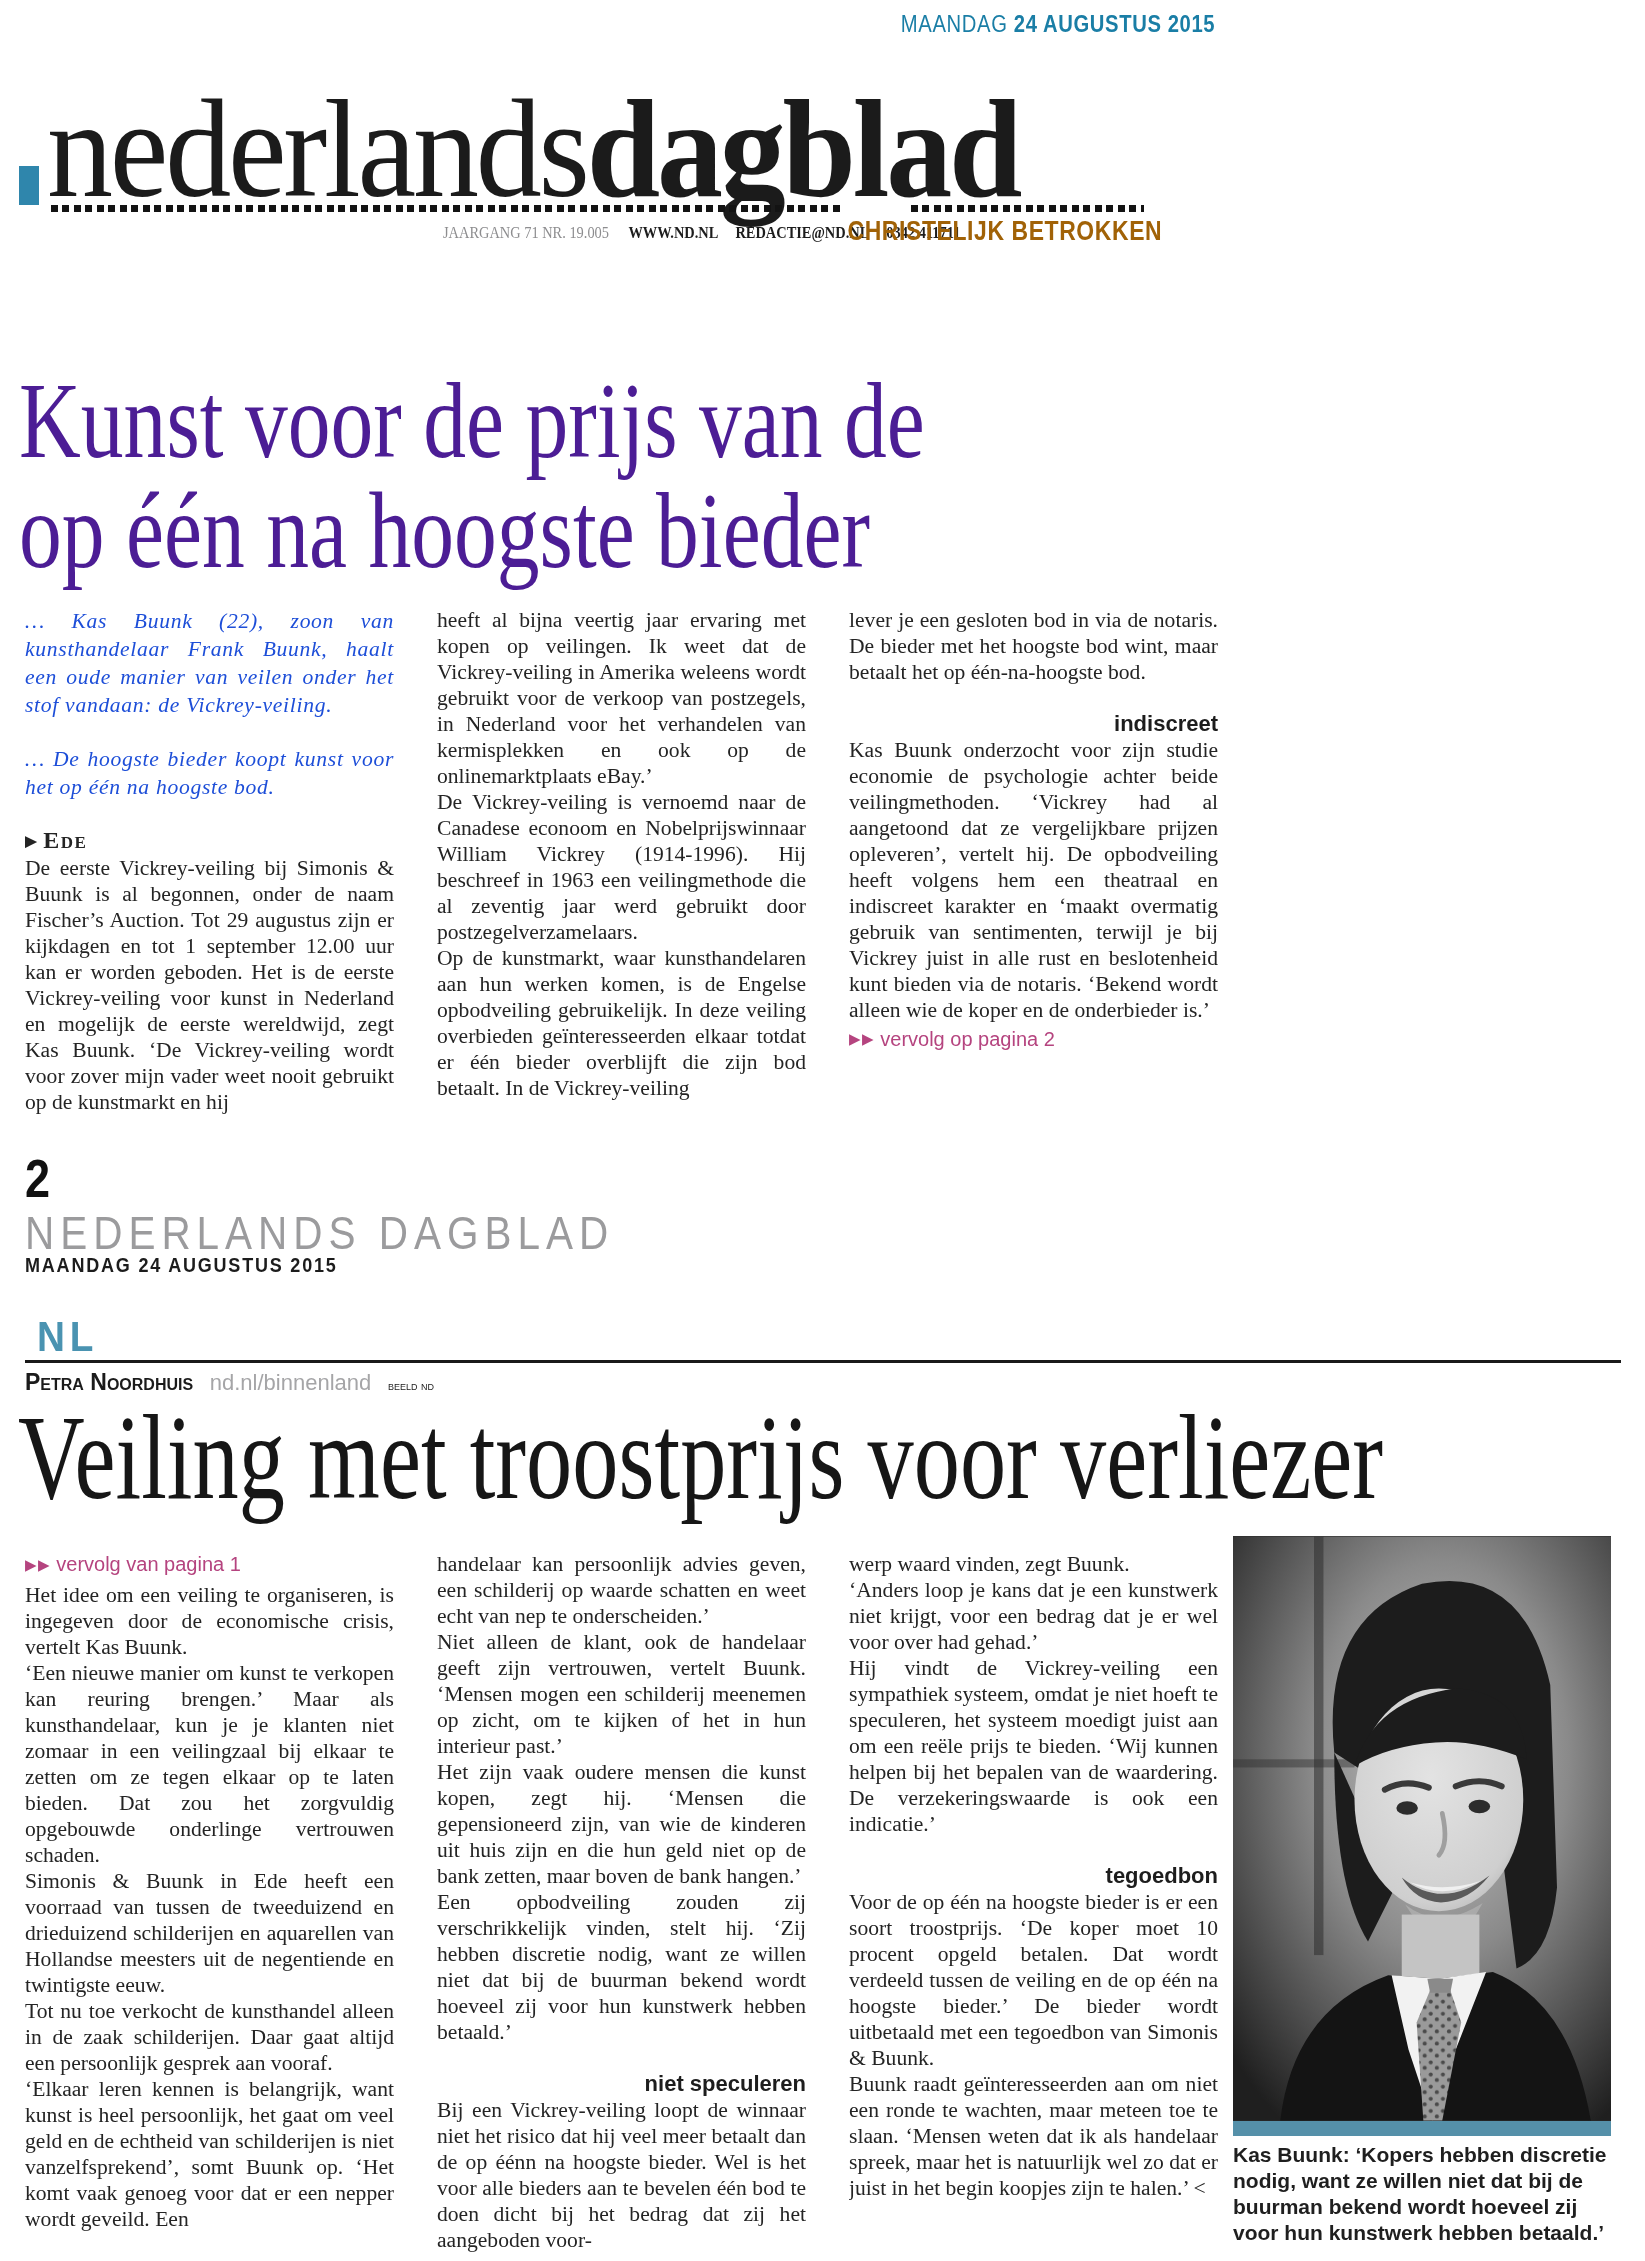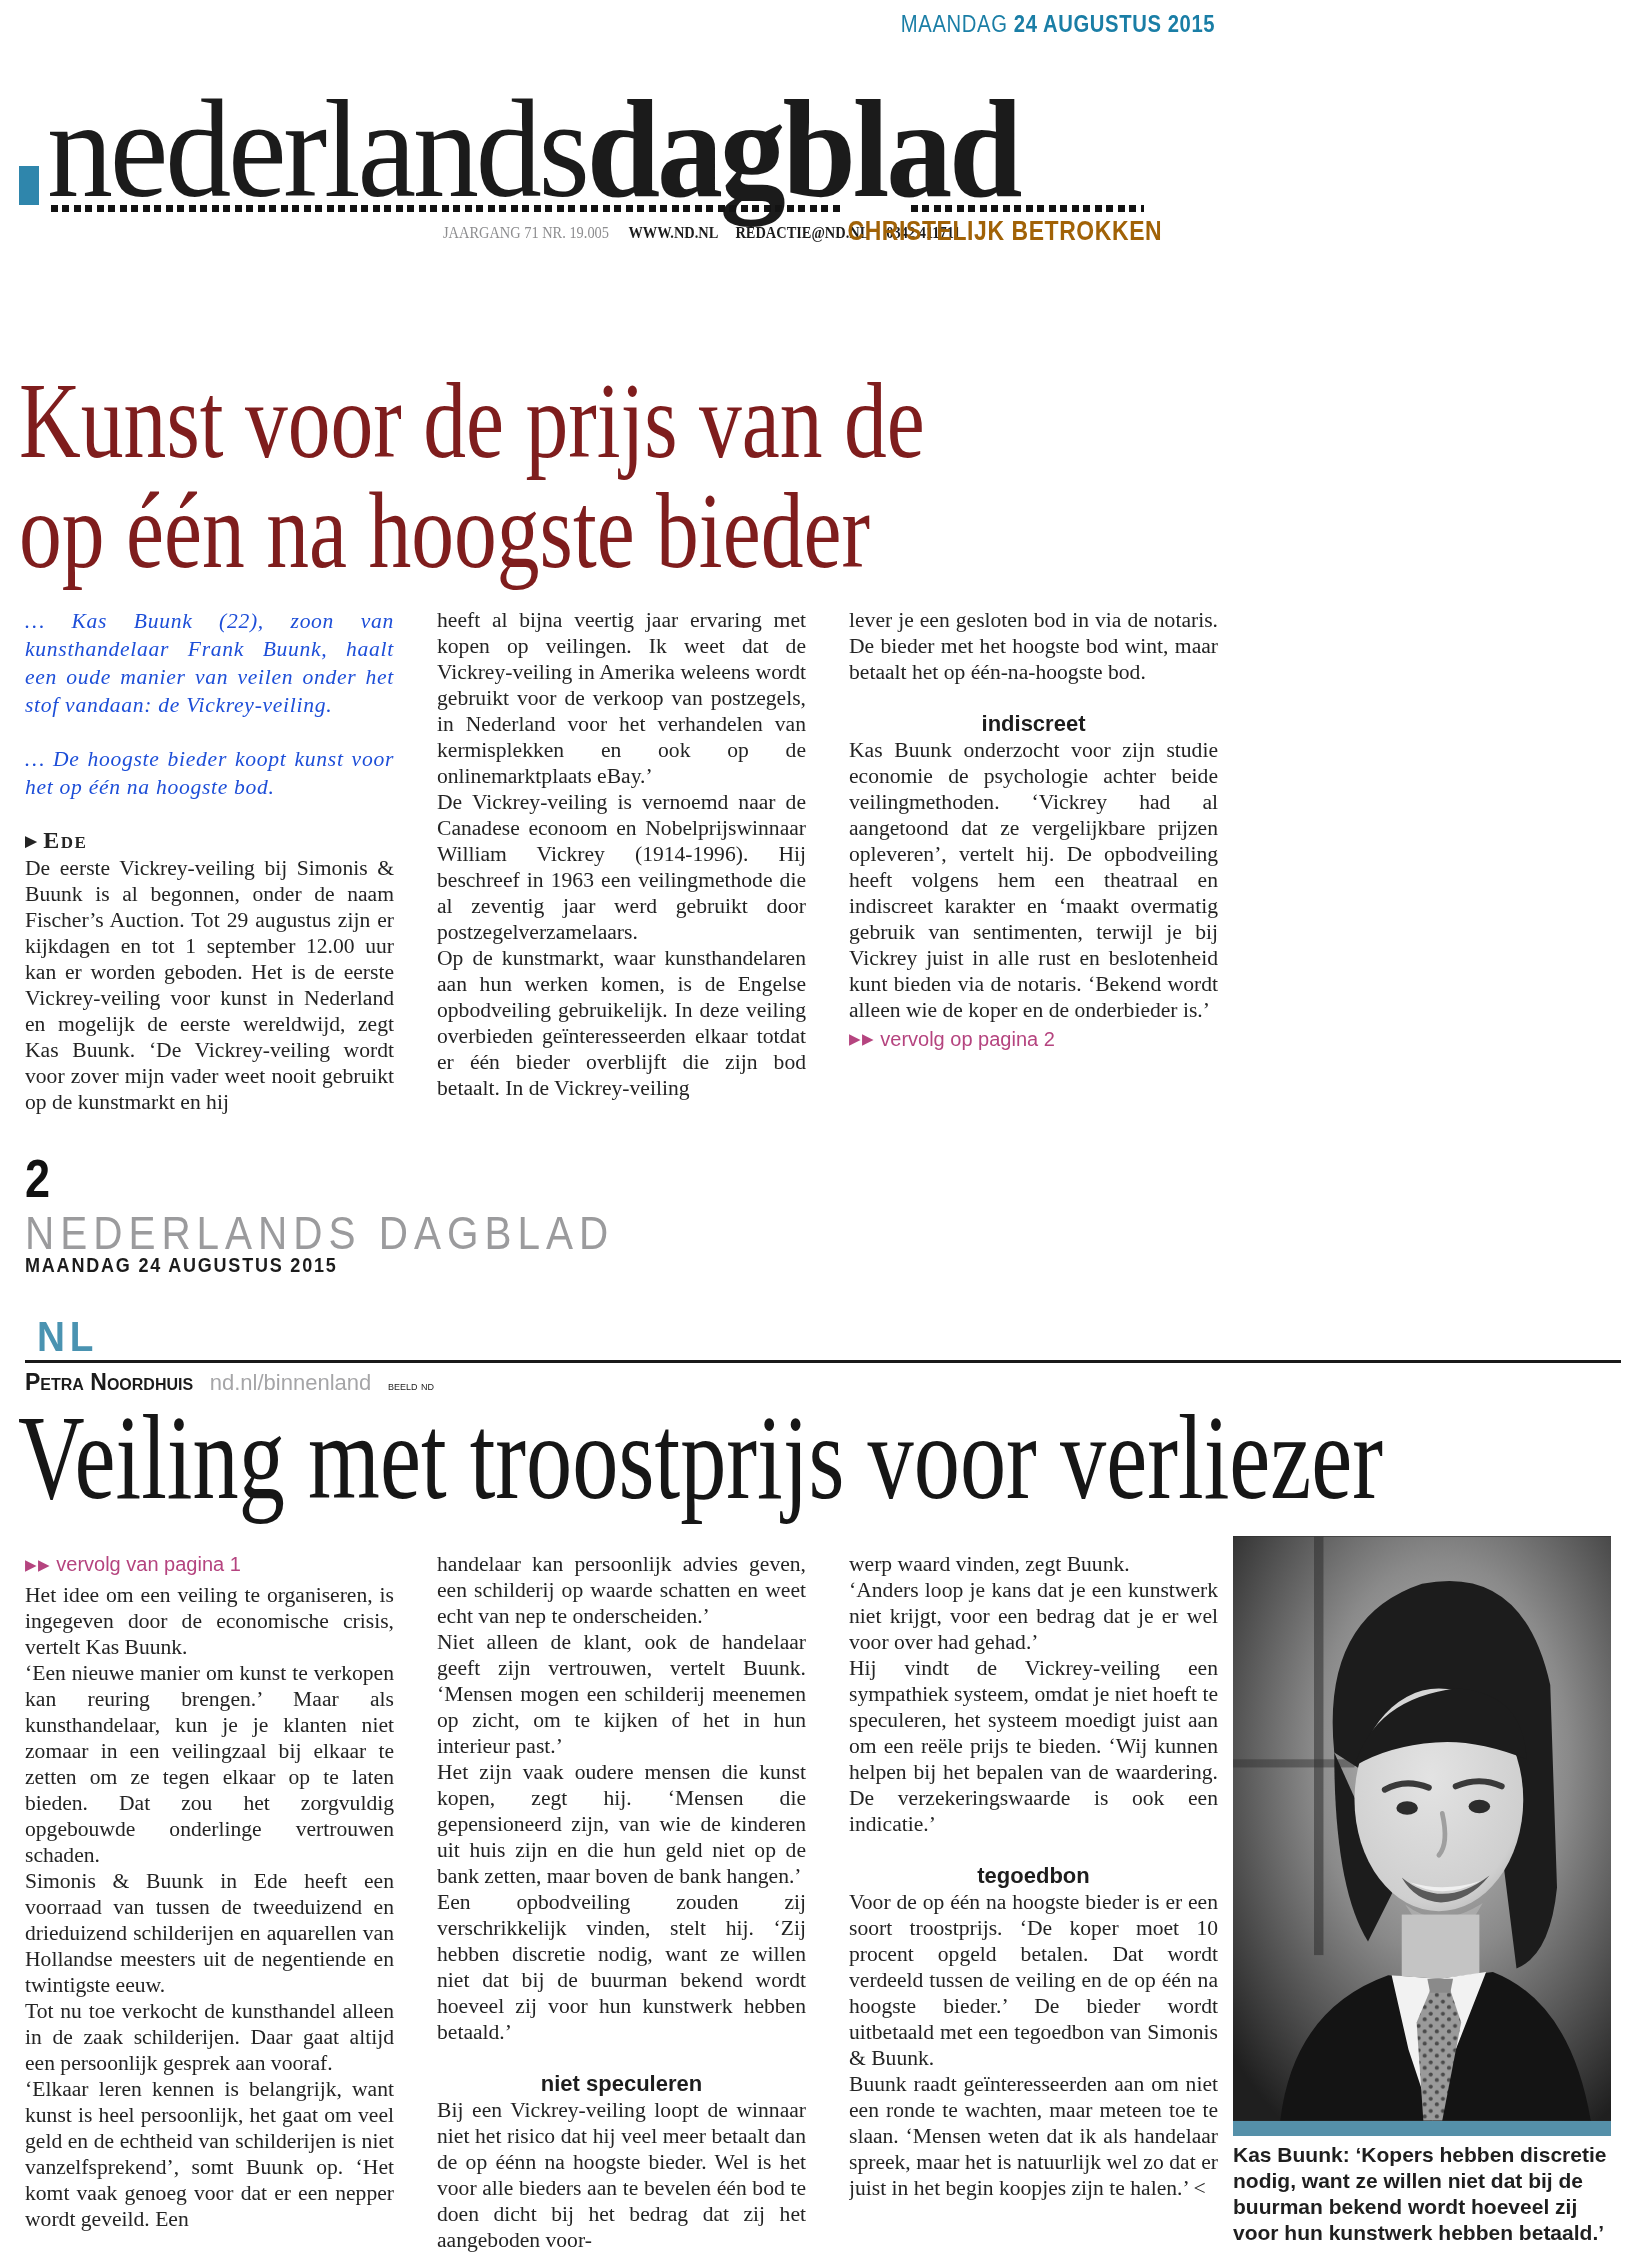--- a/index.html
+++ b/index.html
@@ -25,37 +25,37 @@
   .dots-b{left:911px;width:233px;}
   .mh-info{top:224px;left:443px;font-family:Liberation Serif, serif;font-size:16px;color:#1d1d1d;}
   .mh-info .sx{transform:scaleX(.9);}
   .mh-info .gray{color:#8d8d8f;margin-right:17.6px;}
   .mh-info .piece{margin-right:15px;font-weight:700;}
   .slogan{top:216px;left:792px;width:365px;text-align:left;font-family:"Liberation Sans",sans-serif;
           font-size:27px;font-weight:700;color:#a16207;letter-spacing:0.7px;}
   .slogan .sx{transform:scaleX(.85);transform-origin:right top;}
 
   
-  .headline1{left:19px;top:366px;font-size:107px;line-height:1.03;color:#7f1d1d;}
+  .headline1{left:19px;top:366px;font-size:107px;line-height:1.03;color:#4c1d95;}
   .headline1 .sx{transform:scaleX(.8);}
   .headline2{left:17.6px;top:1398px;font-size:120px;line-height:1;color:#161616;}
   .headline2 .sx{transform:scaleX(.77);}
 
   
   .col{width:369px;text-align:justify;font-size:21.6px;line-height:26px;color:#242424;}
   .col p{margin:0;}
   .a1col{top:607px;height:520px;overflow:hidden;}
   .a2col{top:1551px;height:710px;overflow:hidden;}
   .c1{left:25px;} .c2{left:437px;} .c3{left:849px;}
   .intro{font-style:italic;letter-spacing:0.7px;color:#1d4ed8;line-height:28px;margin-bottom:26px !important;}
   .dateline{font-weight:700;margin-bottom:1.4px !important;text-align:left;}
   .dateline .tri{font-size:15px;vertical-align:2px;margin-right:6.8px;}
   .dateline .place{font-variant:small-caps;font-size:24px;letter-spacing:1.4px;}
   .subhead{font-family:"Liberation Sans",sans-serif;font-weight:700;font-size:22px;
-           margin-top:26px !important;text-align:center;color:#1d1d1d;}
+           margin-top:26px !important;text-align:right;color:#1d1d1d;}
   .contin{font-family:"Liberation Sans",sans-serif;font-size:20px;color:#b5447f;
           text-align:left;margin-top:2.7px !important;}
   .contin .arr{font-size:15px;vertical-align:1.4px;letter-spacing:1.4px;margin-right:5.4px;}
   .a2col .contin{margin:0 0 4px 0 !important;}
 
   
   .p2num{left:25px;top:1148px;font-family:"Liberation Sans",sans-serif;font-weight:700;
          font-size:53px;color:#111;}
   .p2num .sx{transform:scaleX(.85);}
   .p2name{left:25px;top:1206px;font-family:"Liberation Sans",sans-serif;font-size:46px;

